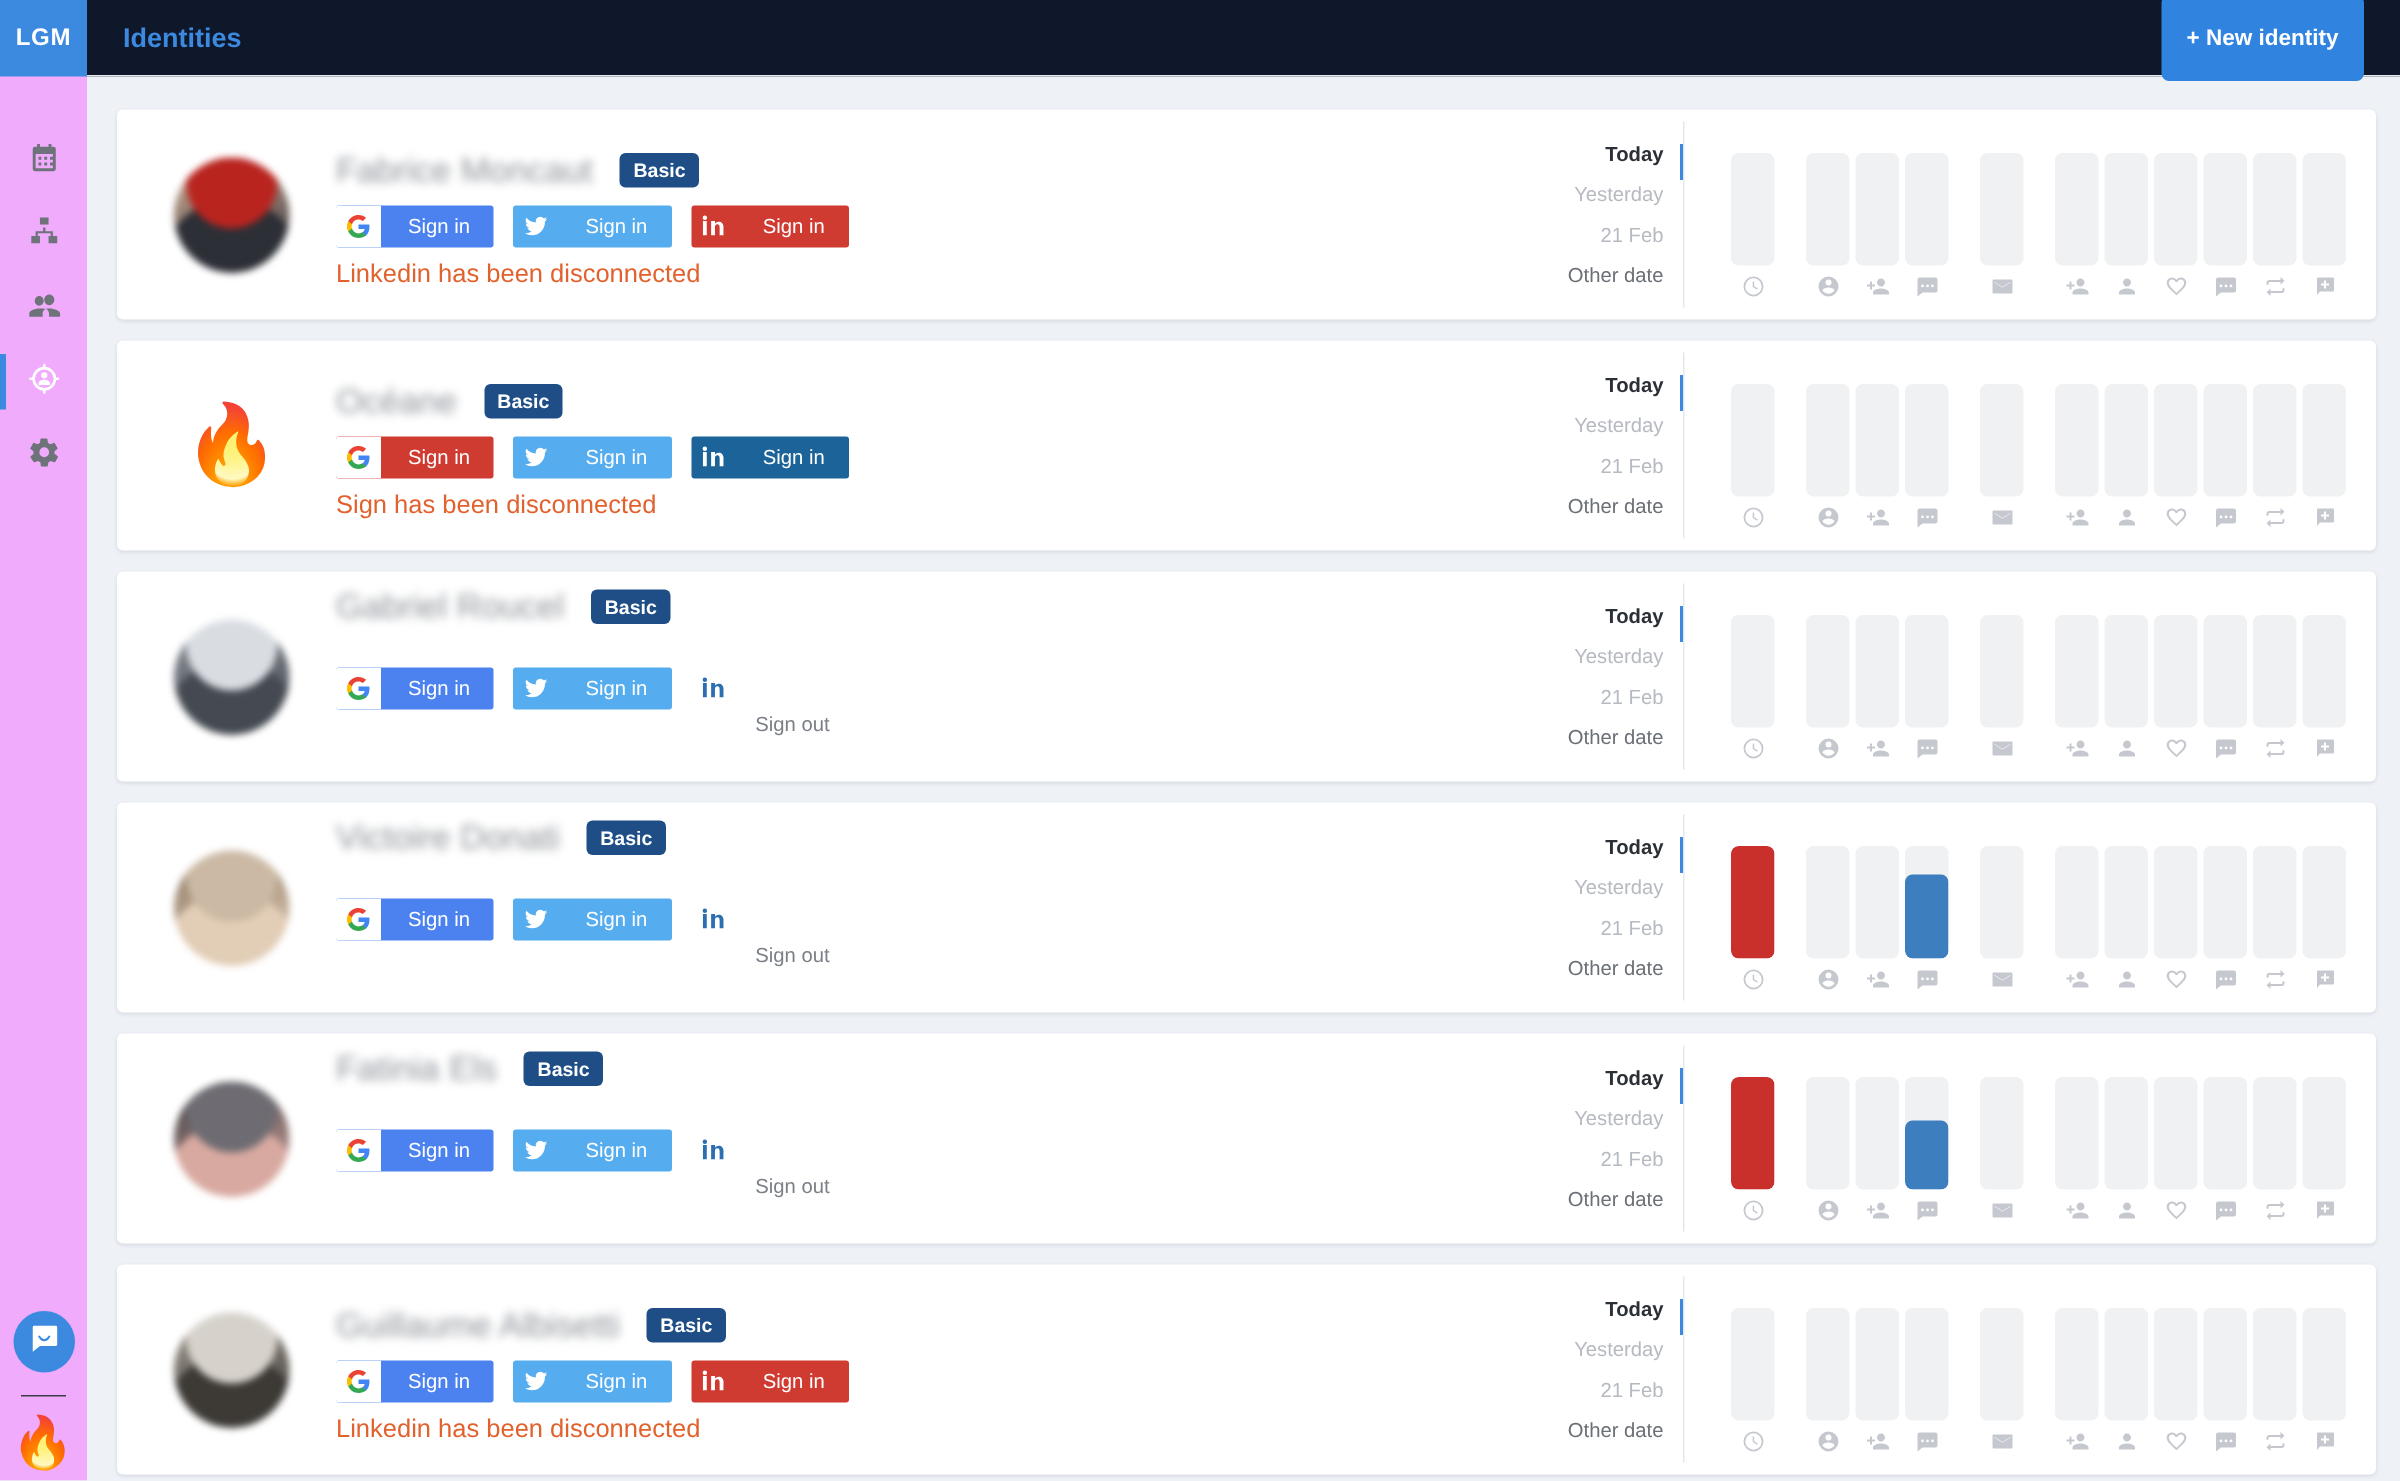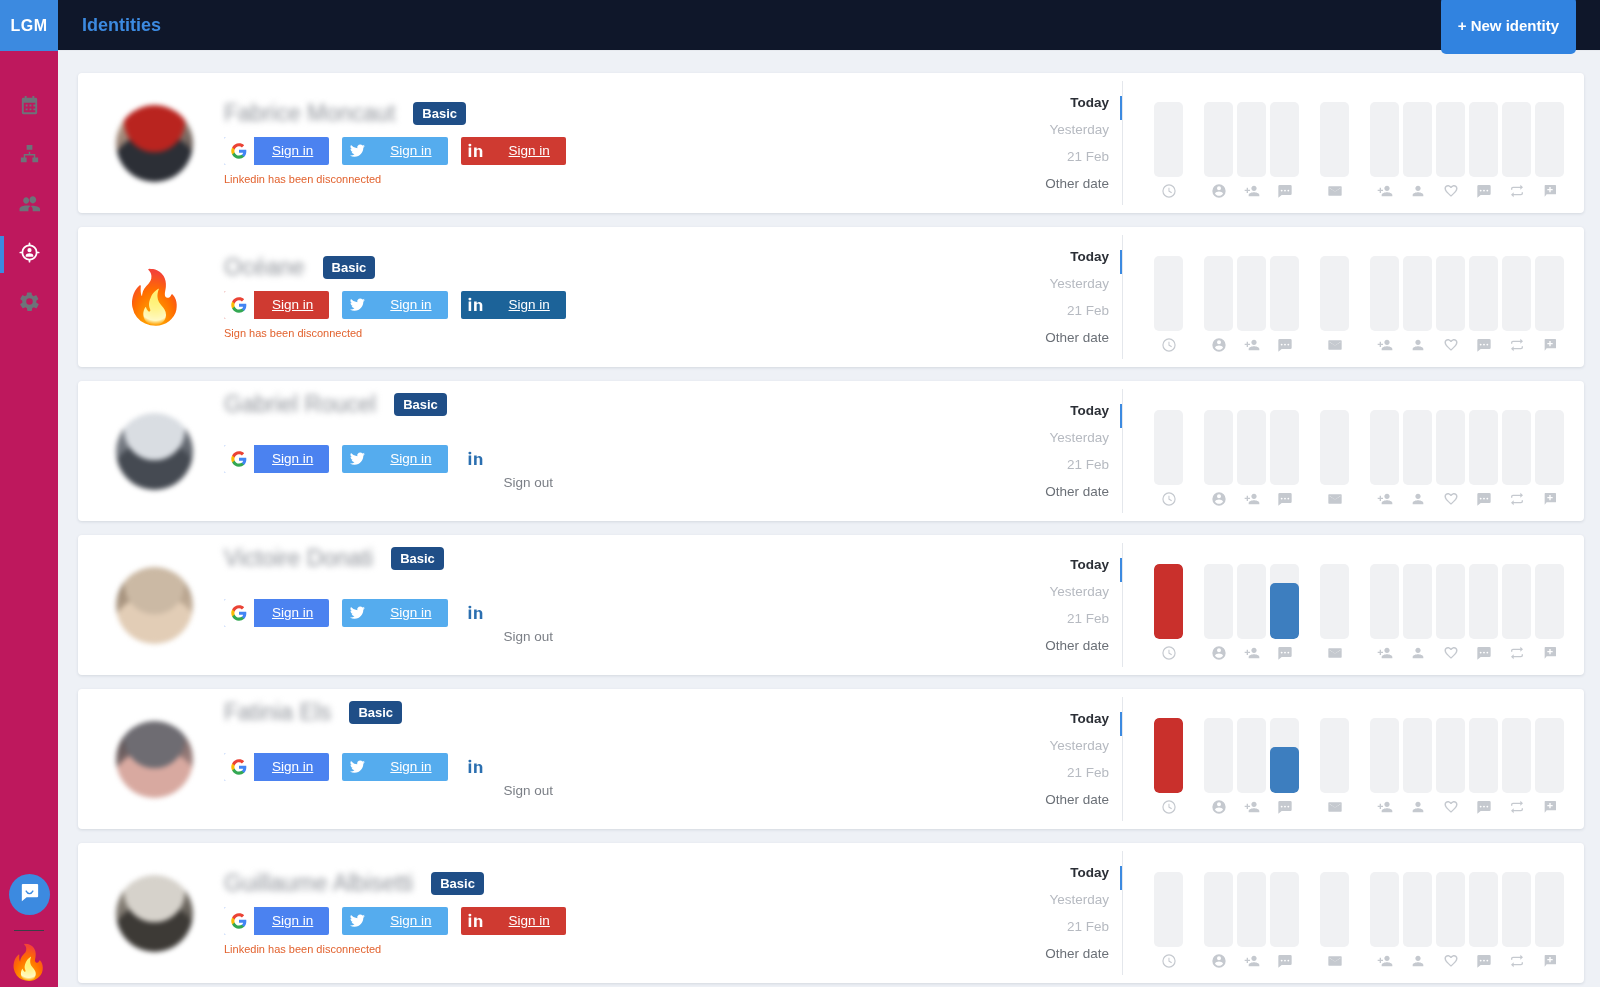--- a/index.html
+++ b/index.html
@@ -9,21 +9,21 @@
     background: #eef1f6;
     overflow: hidden;
   }
 
   
   .app { display: flex; width: 1600px; height: 987px; }
 
   
   .sidebar {
     width: 58px; flex: 0 0 58px;
-    background: #be185d;
+    background: #f0abfc;
     display: flex; flex-direction: column; align-items: center;
     position: relative;
   }
   .logo {
     width: 58px; height: 51px; flex: 0 0 51px;
     background: #3c8ae0;
     color: #fff; font-size: 16px; font-weight: bold;
     letter-spacing: .5px;
     display: flex; align-items: center; justify-content: center;
   }
@@ -122,35 +122,35 @@
     font-family: "Liberation Sans", sans-serif;
     padding: 0; overflow: hidden;
   }
   .social-btn .glyph {
     width: 30px; height: 28px;
     display: flex; align-items: center; justify-content: center;
     flex: 0 0 30px;
   }
   .social-btn .lbl {
     color: #fff; font-size: 13.5px;
-    padding: 0 16px 0 18px; white-space: nowrap; text-decoration: underline;
+    padding: 0 16px 0 18px; white-space: nowrap;
   }
   .btn-google { background: #4b82f0; }
   .btn-google.off { background: #cf3a31; }
   .btn-google .glyph { background: #fff; }
   .btn-twitter { background: #55acee; }
   .btn-linkedin { background: #1c6399; }
   .btn-linkedin.off { background: #cf3a31; }
 
   .li-plain { display: flex; align-items: center; margin-right: 13px; }
   .li-plain .glyph { width: 30px; height: 28px; display: flex; align-items: center; justify-content: center; }
   .signout-text { font-size: 13.5px; color: #7b7f86; cursor: pointer; margin-top: 48px; }
 
   .disconnect-msg {
-    font-size: 11px; color: #e2622e;
+    font-size: 17px; color: #e2622e;
     margin-top: 8px; height: 15px;
   }
 
   
   .card-right { display: flex; align-items: center; flex: 0 0 auto; justify-content: center; }
   .date-col {
     width: 130px; text-align: right;
     padding-right: 13px; position: relative;
     display: flex; flex-direction: column; justify-content: center;
     height: 110px;

